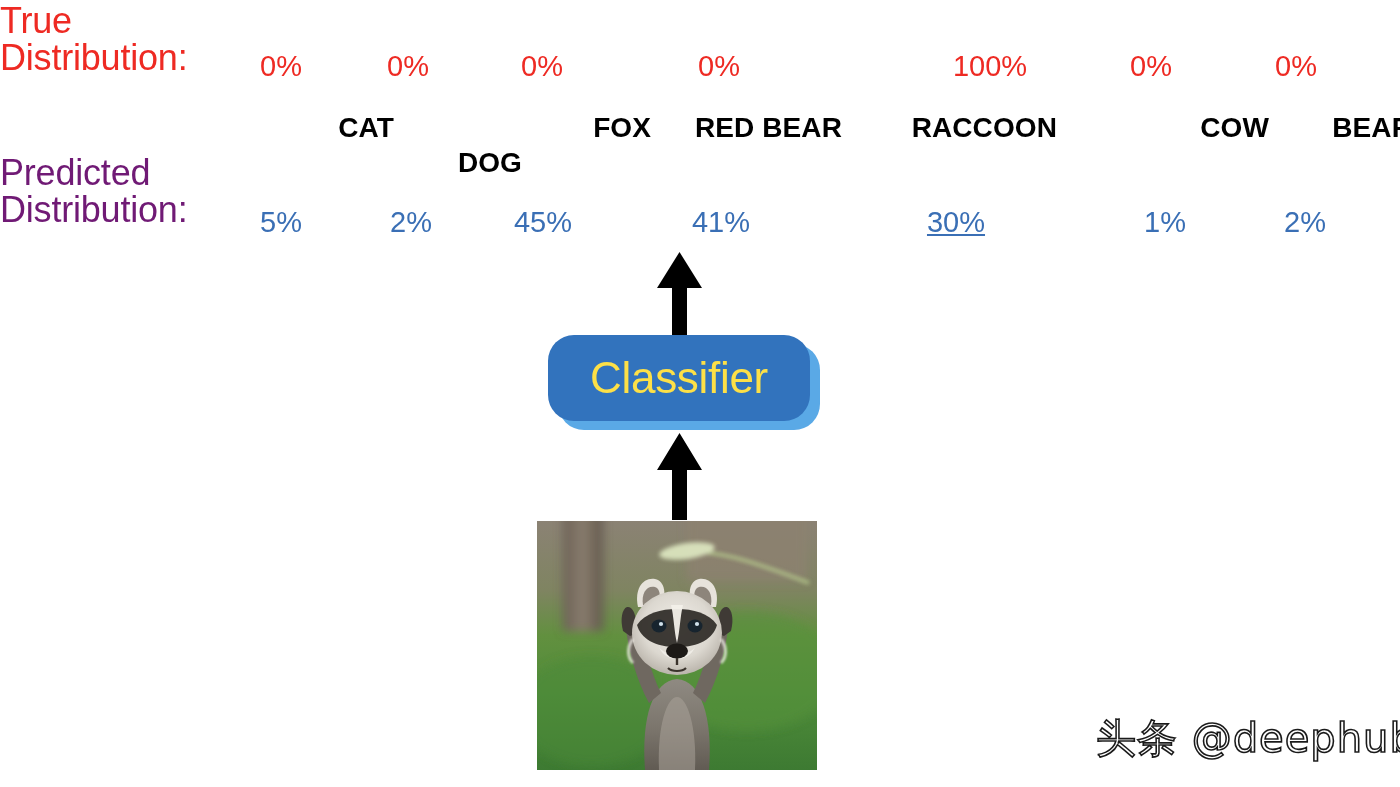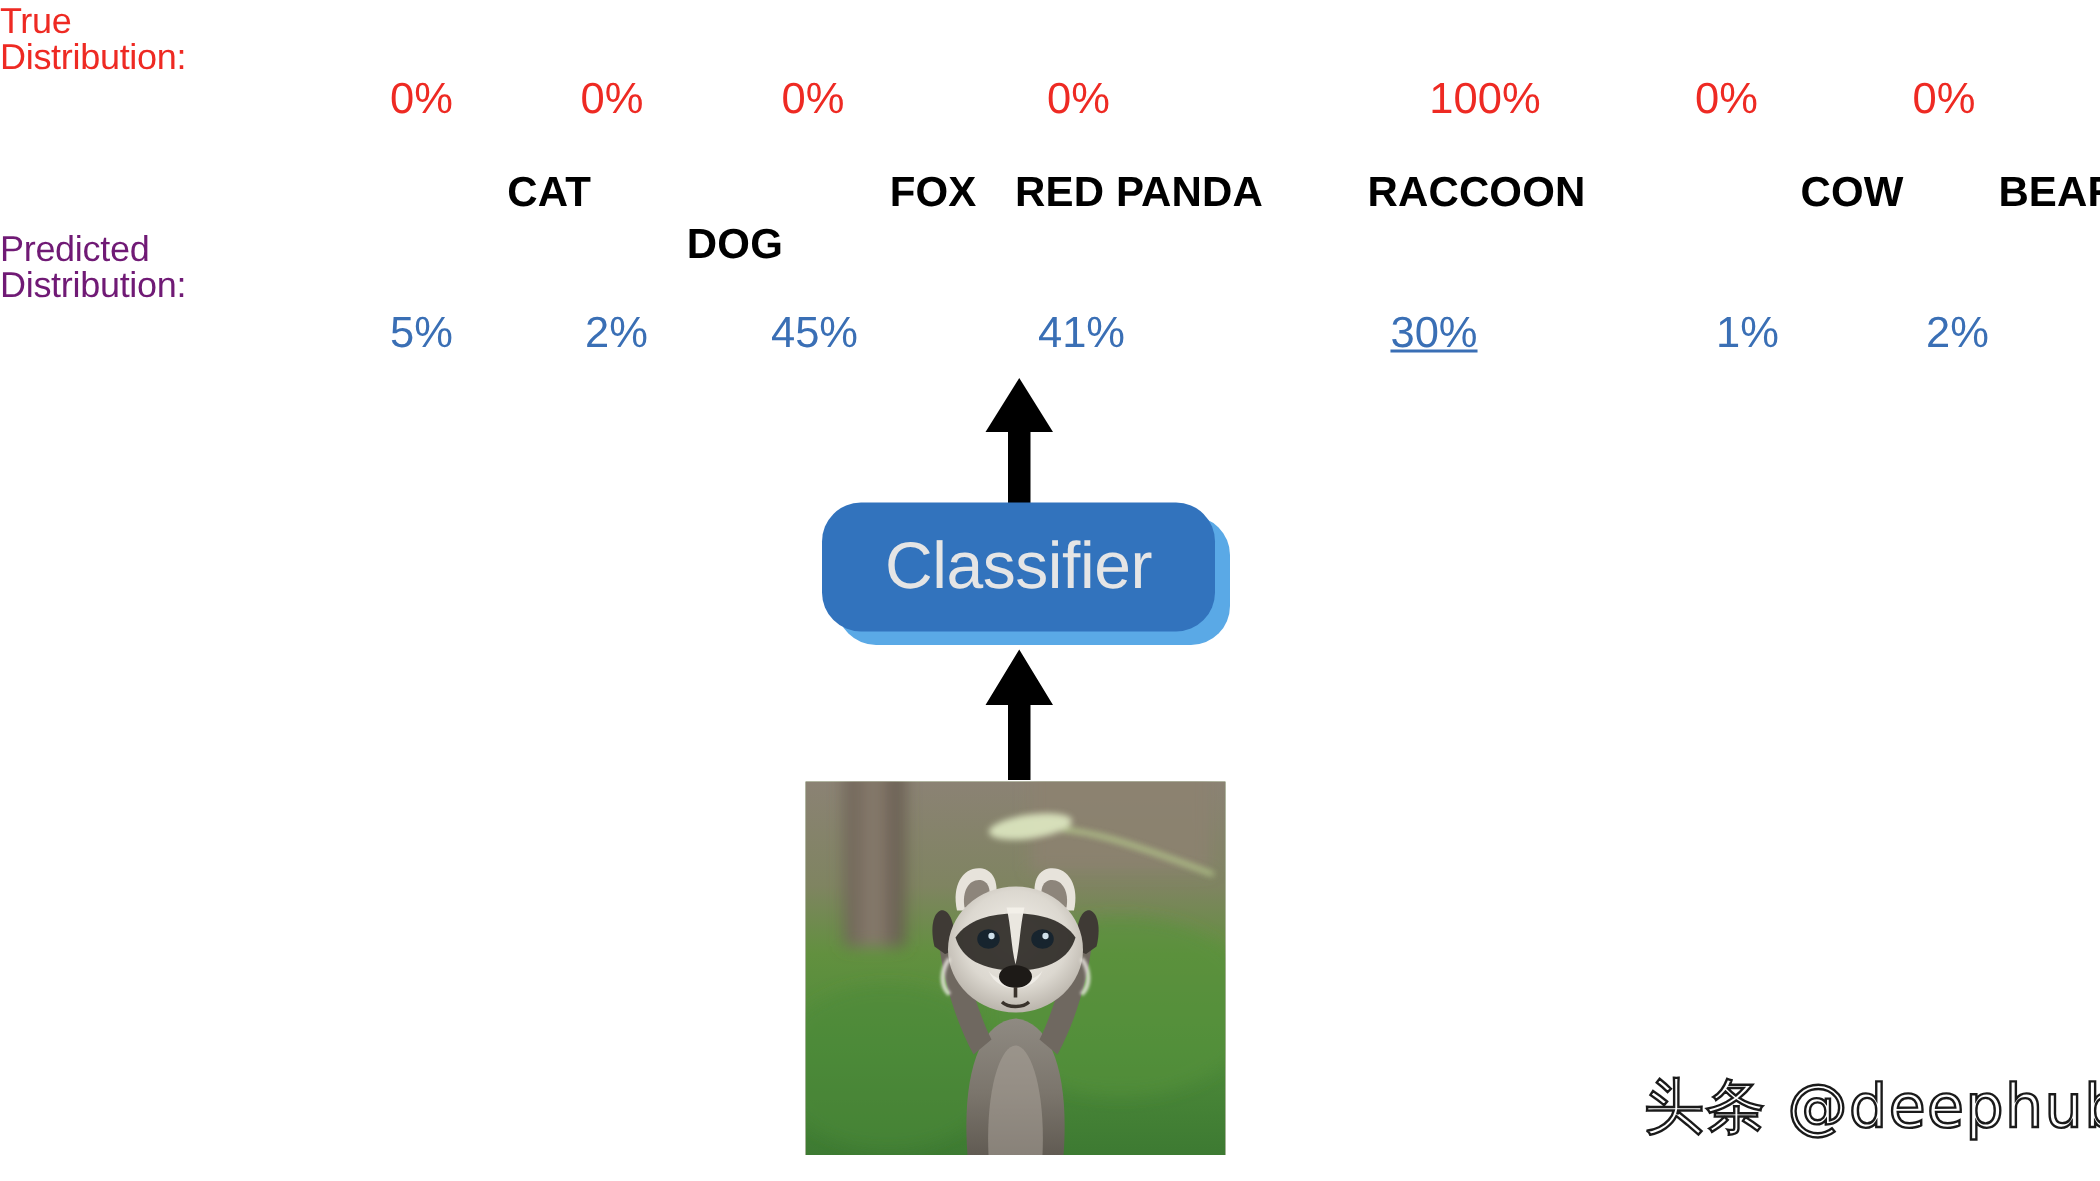--- a/index.html
+++ b/index.html
@@ -15,21 +15,21 @@
     position: relative;
     width: 1400px;
     height: 787px;
     background: #ffffff;
     overflow: hidden;
   }
 
   
   .row-label {
     position: absolute;
-    font-size: 24px;
+    font-size: 36px;
     font-weight: 400;
     line-height: 1.02;
     white-space: pre-line;
     letter-spacing: -0.2px;
   }
   #true-label {
     left: 0px;
     top: 3px;
     color: #ee2a23;
   }
@@ -94,21 +94,21 @@
     width: 262px;
     height: 86px;
     background: #3273bd;
     border-radius: 26px;
     display: flex;
     align-items: center;
     justify-content: center;
   }
   #classifier-text {
     font-size: 44px;
-    color: #e5e5e5;
+    color: #fde047;
     line-height: 1;
     letter-spacing: -0.3px;
   }
 
   
   #input-photo {
     position: absolute;
     left: 537px;
     top: 521px;
     width: 280px;
@@ -147,21 +147,21 @@
       <div class="pct-true" style="left: 211px; width: 140px;">0%</div>
       <div class="class-name" style="left: 154px; width: 240px;">CAT</div>
       <div class="pct-pred" style="left: 211px; width: 140px;">5%</div>
       <div class="pct-true" style="left: 338px; width: 140px;">0%</div>
       <div class="class-name" style="left: 282px; width: 240px; margin-top: 35px;">DOG</div>
       <div class="pct-pred" style="left: 341px; width: 140px;">2%</div>
       <div class="pct-true" style="left: 472px; width: 140px;">0%</div>
       <div class="class-name" style="left: 411px; width: 240px;">FOX</div>
       <div class="pct-pred" style="left: 473px; width: 140px;">45%</div>
       <div class="pct-true" style="left: 649px; width: 140px;">0%</div>
-      <div class="class-name" style="left: 602px; width: 240px;">RED PANDA</div>
+      <div class="class-name" style="left: 602px; width: 240px;">RED BEAR</div>
       <div class="pct-pred" style="left: 651px; width: 140px;">41%</div>
       <div class="pct-true" style="left: 920px; width: 140px;">100%</div>
       <div class="class-name" style="left: 817px; width: 240px;">RACCOON</div>
       <div class="pct-pred" style="left: 886px; width: 140px; text-decoration: underline;">30%</div>
       <div class="pct-true" style="left: 1081px; width: 140px;">0%</div>
       <div class="class-name" style="left: 1029px; width: 240px;">COW</div>
       <div class="pct-pred" style="left: 1095px; width: 140px;">1%</div>
       <div class="pct-true" style="left: 1226px; width: 140px;">0%</div>
       <div class="class-name" style="left: 1172px; width: 240px;">BEAR</div>
       <div class="pct-pred" style="left: 1235px; width: 140px;">2%</div>

